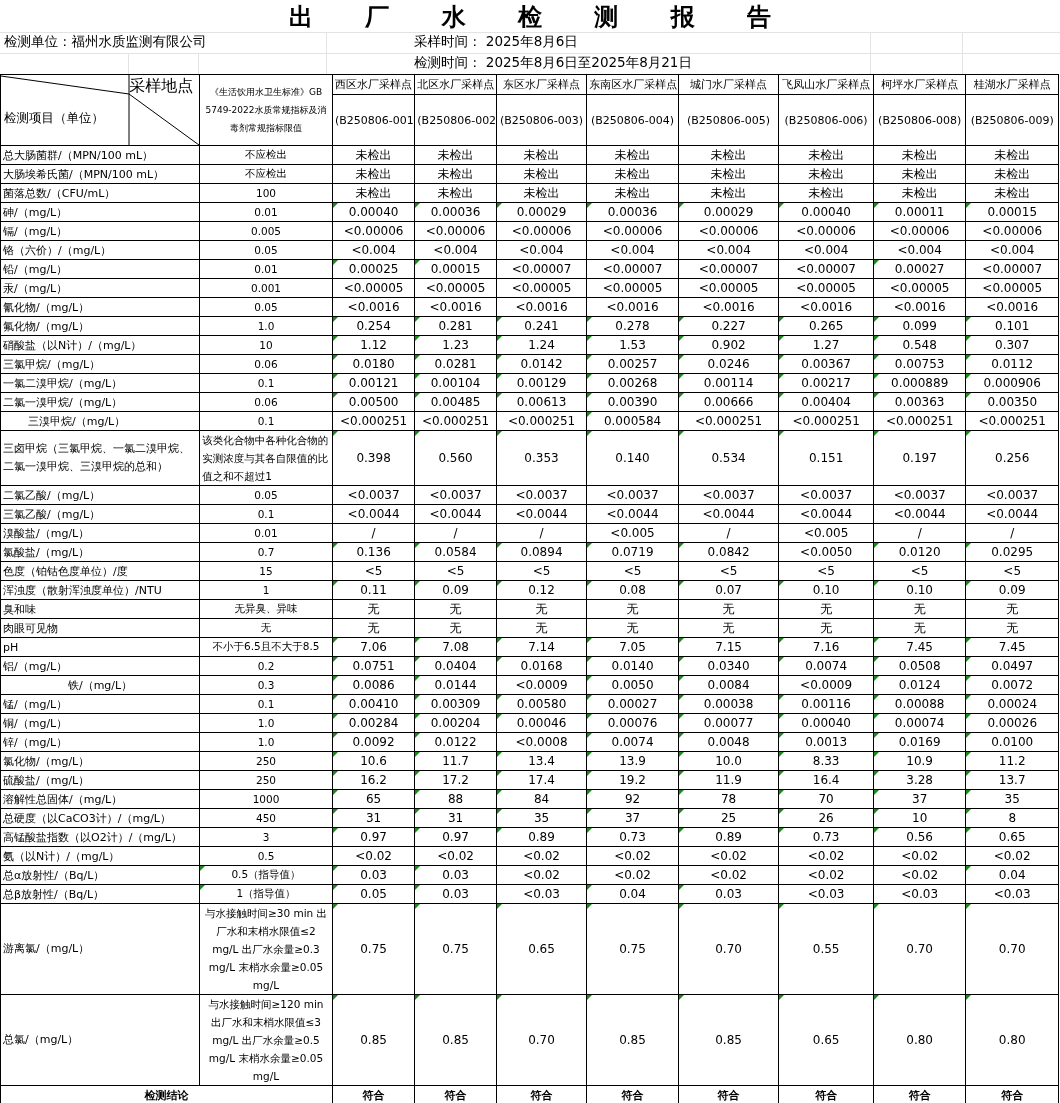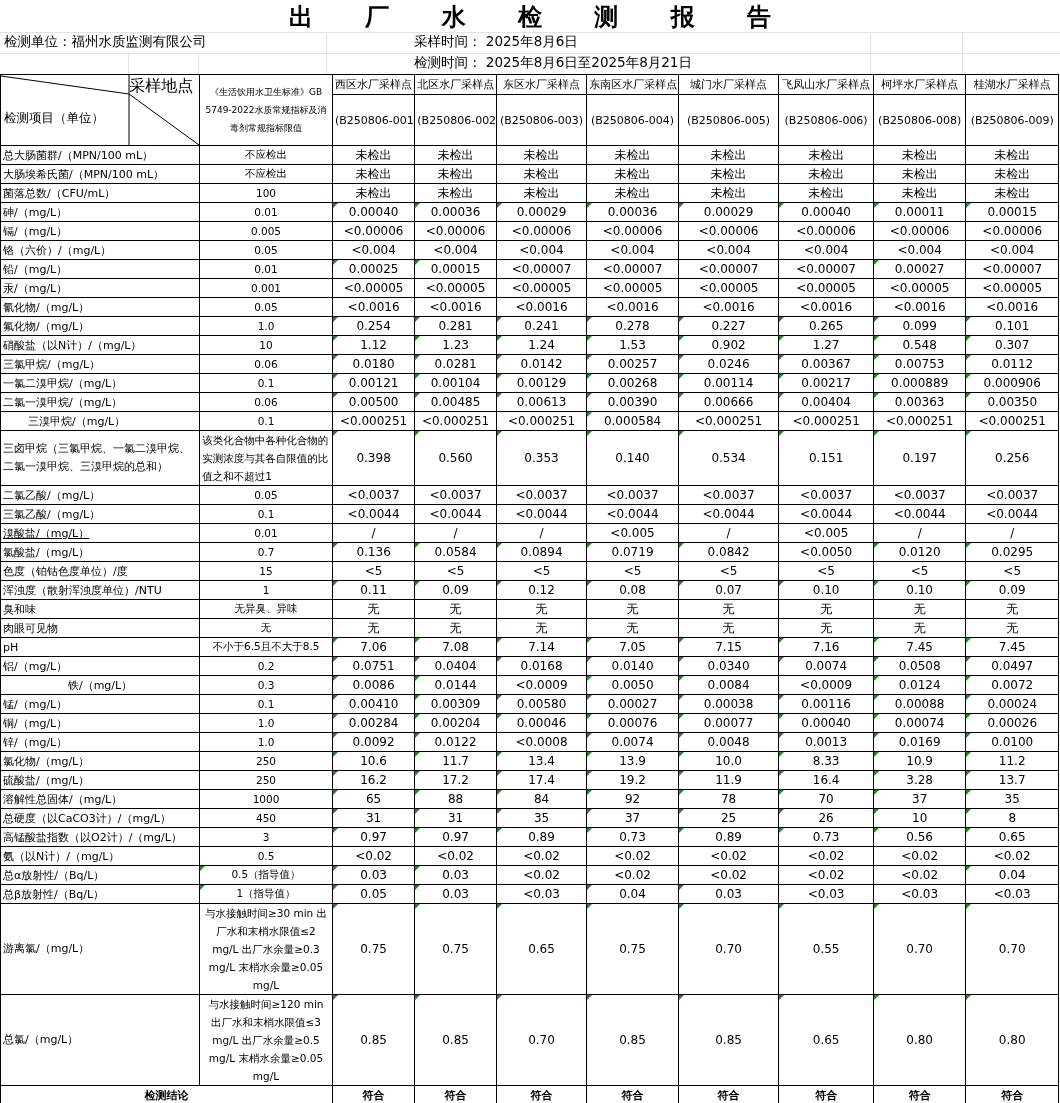--- a/index.html
+++ b/index.html
@@ -313,21 +313,21 @@
         <td class="val">&lt;0.0044</td>
         <td class="val">&lt;0.0044</td>
         <td class="val">&lt;0.0044</td>
         <td class="val">&lt;0.0044</td>
         <td class="val">&lt;0.0044</td>
         <td class="val">&lt;0.0044</td>
         <td class="val">&lt;0.0044</td>
         <td class="val">&lt;0.0044</td>
       </tr>
       <tr>
-        <td colspan="2" class="item" style="height: 18px; text-decoration: underline;">溴酸盐/（mg/L）</td>
+        <td colspan="2" class="item" style="height: 18px;">溴酸盐/（mg/L）</td>
         <td class="std">0.01</td>
         <td class="val">/</td>
         <td class="val">/</td>
         <td class="val">/</td>
         <td class="val">&lt;0.005</td>
         <td class="val">/</td>
         <td class="val">&lt;0.005</td>
         <td class="val">/</td>
         <td class="val">/</td>
       </tr>

